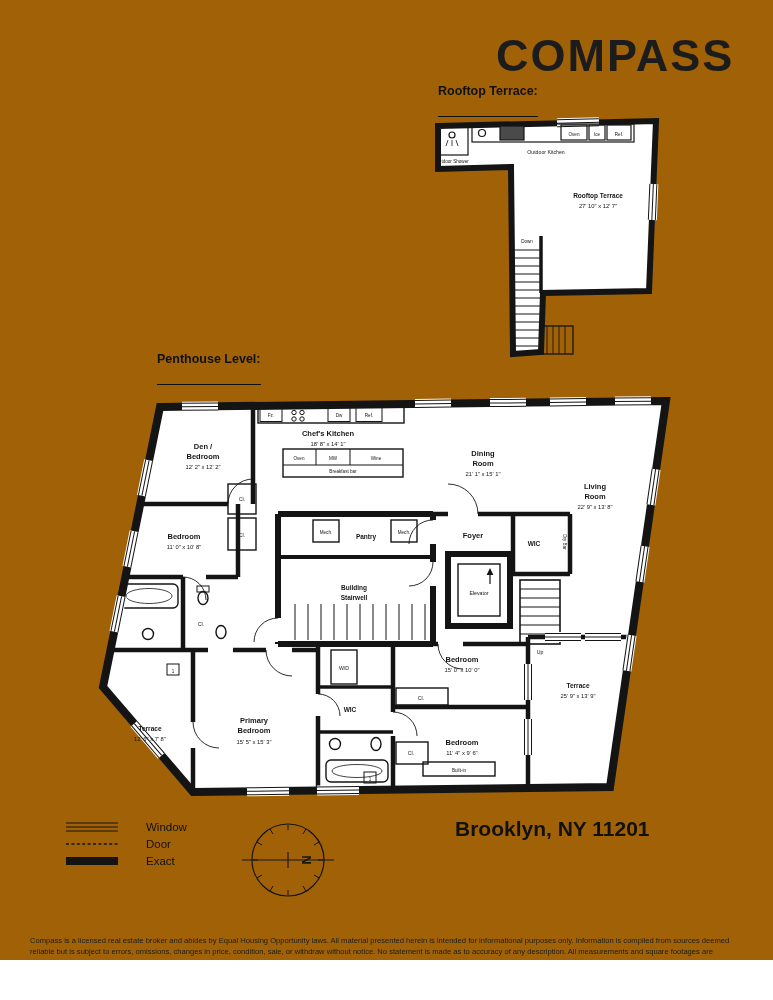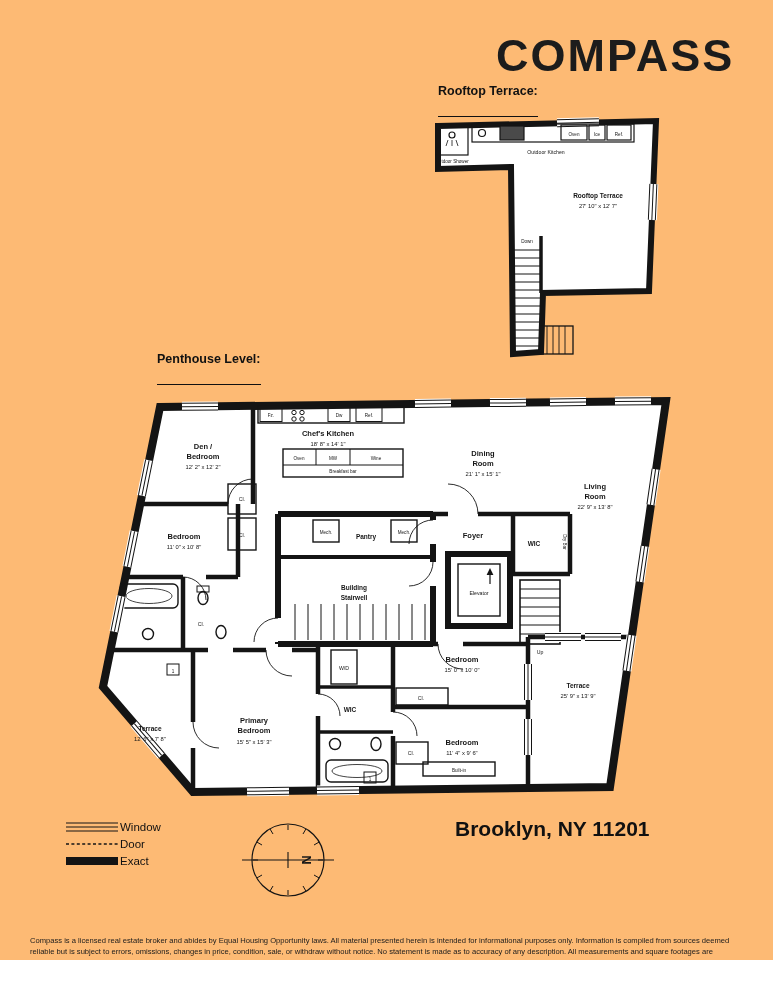--- a/index.html
+++ b/index.html
@@ -1,34 +1,34 @@
 <!DOCTYPE html>
 <html><head>
 <meta charset="utf-8">
 <style>
   *{margin:0;padding:0;box-sizing:border-box}
   html,body{background:#fff}
   body{width:773px;height:1000px;font-family:"Liberation Sans",sans-serif;color:#111;position:relative}
-  .page{position:relative;width:773px;height:960px;background:#fdba74;overflow:hidden}
+  .page{position:relative;width:773px;height:960px;background:#a16207;overflow:hidden}
   .logo{position:absolute;left:496px;top:30px;font-size:45px;font-weight:700;letter-spacing:2px;color:#1c1c1c;white-space:nowrap}
   .heading{position:absolute;font-size:12.5px;font-weight:700;color:#111;border-bottom:1.3px solid #111;padding-bottom:18px;white-space:nowrap}
   .heading-rooftop{left:438px;top:84px}
   .heading-penthouse{left:157px;top:352px}
   svg{position:absolute;overflow:visible}
   svg text{font-family:"Liberation Sans",sans-serif;fill:#161616;text-anchor:middle}
   .rn{font-size:7.5px;font-weight:700}
   .rn2{font-size:6.5px;font-weight:700}
   .rd{font-size:5.8px}
   .sm{font-size:5.2px}
   .tiny{font-size:4.6px}
   .win rect{fill:#ffffff;stroke:none}
   .win path{stroke:#141414;stroke-width:1;fill:none}
   .legend{position:absolute;left:66px;top:818px}
   .legend-row{display:flex;align-items:center;height:17px}
-  .legend-label{font-size:11.5px;margin-left:2px;color:#111}
+  .legend-label{font-size:11.5px;margin-left:28px;color:#111}
   .legend-sym{position:relative;width:52px;height:12px;overflow:visible}
   .address{position:absolute;left:455px;top:816px}
   .address .l{font-size:21px;font-weight:700;line-height:1.24;white-space:nowrap}
   .address .s{font-size:13.5px;margin-top:17px;color:#222;white-space:nowrap}
   .disclaimer{position:absolute;left:30px;top:936px;width:713px;font-size:7.6px;line-height:1.42;text-align:left;color:#1b1b1b}
   .rose{left:246px;top:818px}
 </style>
 </head>
 <body>
 

